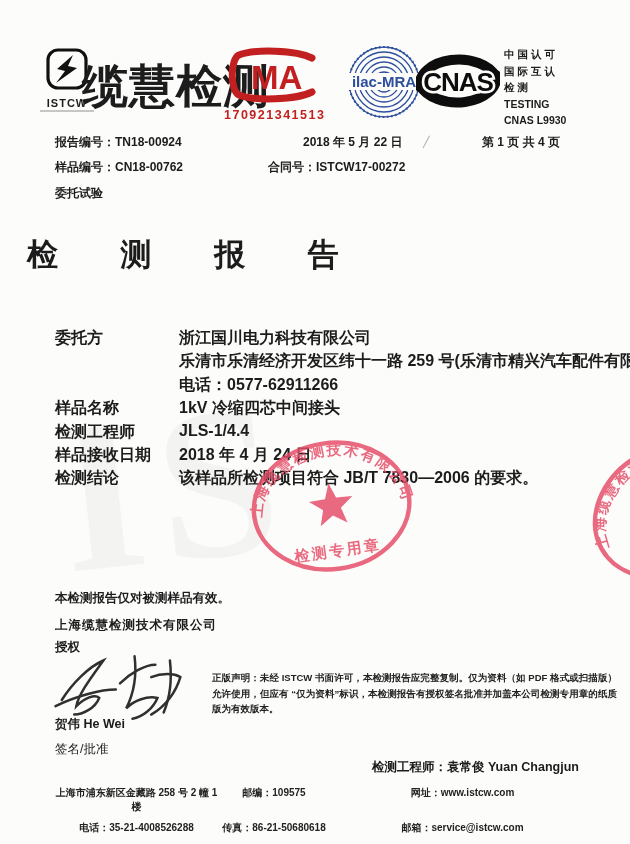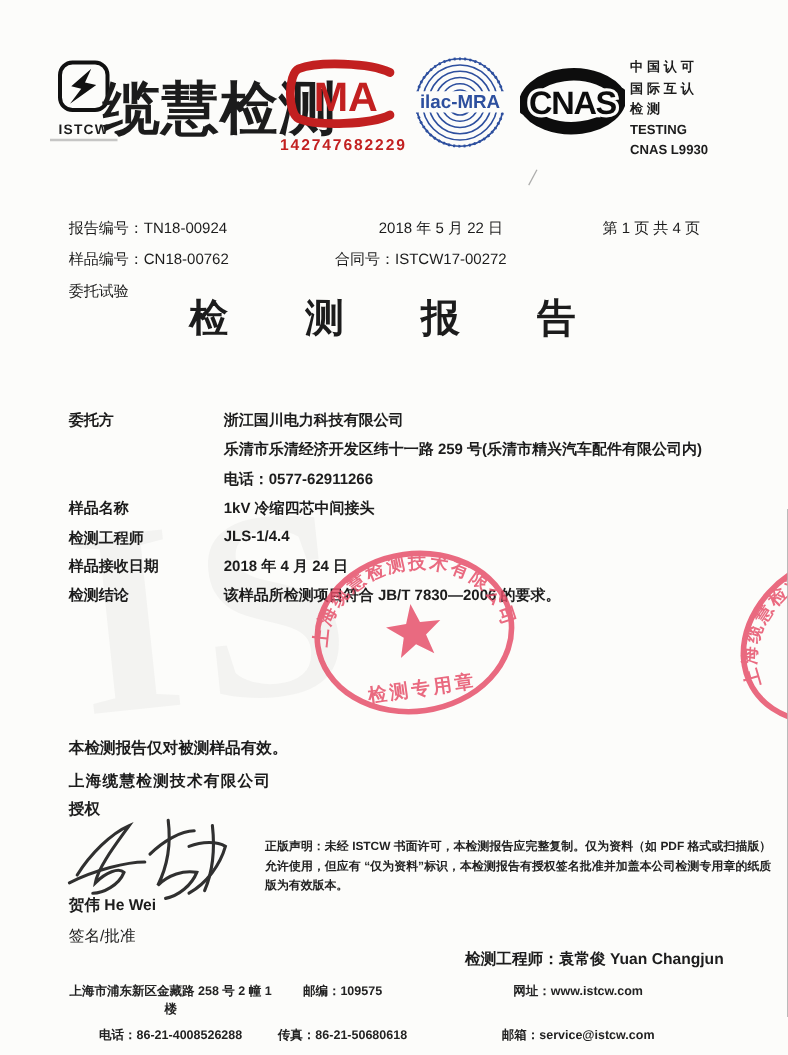--- a/index.html
+++ b/index.html
@@ -21,46 +21,46 @@
   }
   .abs{position:absolute;}
 
   
   .istcw-block{left:40px;top:48px;width:54px;text-align:center;}
   .istcw-abbr{font-size:11px;font-weight:700;letter-spacing:1px;margin-top:1px;}
   .istcw-tagline{height:2px;background:#999;opacity:.55;margin-top:1px;}
   .brand-cn{left:82px;top:56px;font-size:46px;font-weight:800;letter-spacing:1px;white-space:nowrap;}
   .cma-block{left:224px;top:46px;width:100px;text-align:center;}
   .cma-number{font-size:12.5px;font-weight:800;color:var(--cma-red);letter-spacing:1.5px;margin-top:0px;white-space:nowrap;}
-  .ilac-block{left:330px;top:44px;}
+  .ilac-block{left:346px;top:44px;}
   .cnas-block{left:416px;top:54px;}
   .accred-block{left:504px;top:46px;line-height:16.5px;font-size:10.5px;font-weight:bold;white-space:nowrap;}
   .accred-block .cnl{letter-spacing:3px;}
 
   
-  .meta{font-size:12px;font-weight:normal;white-space:nowrap;margin-top:40px;}
+  .meta{font-size:12px;font-weight:bold;white-space:nowrap;}
   .m-report{left:55px;top:134px;}
   .m-date{left:303px;top:134px;}
   .m-page{left:482px;top:134px;}
   .m-sample{left:55px;top:159px;}
   .m-contract{left:268px;top:159px;}
   .m-testtype{left:55px;top:185px;}
   .pen-slash{left:425px;top:138px;width:14px;height:14px;border-left:1.5px solid #777;transform:rotate(28deg);opacity:.6;}
 
   
   .report-title{
-    left:0;top:234px;width:612px;text-align:center;
-    font-family:Liberation Serif, serif;
+    left:0;top:234px;width:612px;text-align:left;
+    font-family:Liberation Sans, sans-serif;
     font-size:31px;font-weight:bold;letter-spacing:27px;padding-left:27px;
     white-space:nowrap;
   }
 
   
   .details{left:0px;top:328px;width:630px;}
-  .drow{position:relative;height:23.4px;font-size:12px;font-weight:bold;white-space:nowrap;}
+  .drow{position:relative;height:23.4px;font-size:16px;font-weight:bold;white-space:nowrap;}
   .dlabel{position:absolute;left:55px;top:0;}
   .dvalue{position:absolute;left:179px;top:0;}
 
   
   .watermark{
     left:60px;top:380px;
     font-size:215px;font-weight:bold;font-family:"Liberation Serif",serif;
     color:rgba(110,110,110,0.06);letter-spacing:14px;line-height:1;
     transform:rotate(-6deg);pointer-events:none;
   }
@@ -110,21 +110,21 @@
 
   <div class="abs brand-cn">缆慧检测</div>
 
   <div class="abs cma-block">
     <span>
       <svg width="100" height="58" viewBox="0 0 100 58">
         <path d="M 88,12 C 72,4 30,3 15,9 C 6,13 6,45 15,49 C 30,55 72,54 88,46" fill="none" stroke="#c22020" stroke-width="7" stroke-linecap="round"></path>
         <text x="27" y="43" font-size="33" font-weight="800" fill="#c22020" font-family="Liberation Sans, sans-serif">MA</text>
       </svg>
     </span>
-    <div class="cma-number">142747682229</div>
+    <div class="cma-number">170921341513</div>
   </div>
 
   <div class="abs ilac-block">
     <svg class="ilac-svg" width="76" height="76" viewBox="0 0 76 76">
       <defs>
           <clipPath id="ilacClip">
             <circle cx="38" cy="38" r="36"></circle>
           </clipPath>
         </defs>
       <g clip-path="url(#ilacClip)" stroke="#2d4f9e" fill="none" stroke-width="1.3">
@@ -252,19 +252,19 @@
   <div class="abs disclaimer">正版声明：未经 ISTCW 书面许可，本检测报告应完整复制。仅为资料（如 PDF 格式或扫描版）允许使用，但应有 “仅为资料”标识，本检测报告有授权签名批准并加盖本公司检测专用章的纸质版为有效版本。</div>
   <div class="abs engineer">检测工程师：袁常俊 Yuan  Changjun</div>
 
   <div class="abs footer">
     <div class="frow">
       <span class="c1">上海市浦东新区金藏路 258 号 2 幢 1 楼</span>
       <span class="c2">邮编：109575</span>
       <span class="c3">网址：www.istcw.com</span>
     </div>
     <div class="frow">
-      <span class="c1">电话：86-21-4008526288</span>
+      <span class="c1">电话：35-21-4008526288</span>
       <span class="c2">传真：86-21-50680618</span>
       <span class="c3">邮箱：service@istcw.com</span>
     </div>
   </div>
 
 </div>
 
 </body></html>

